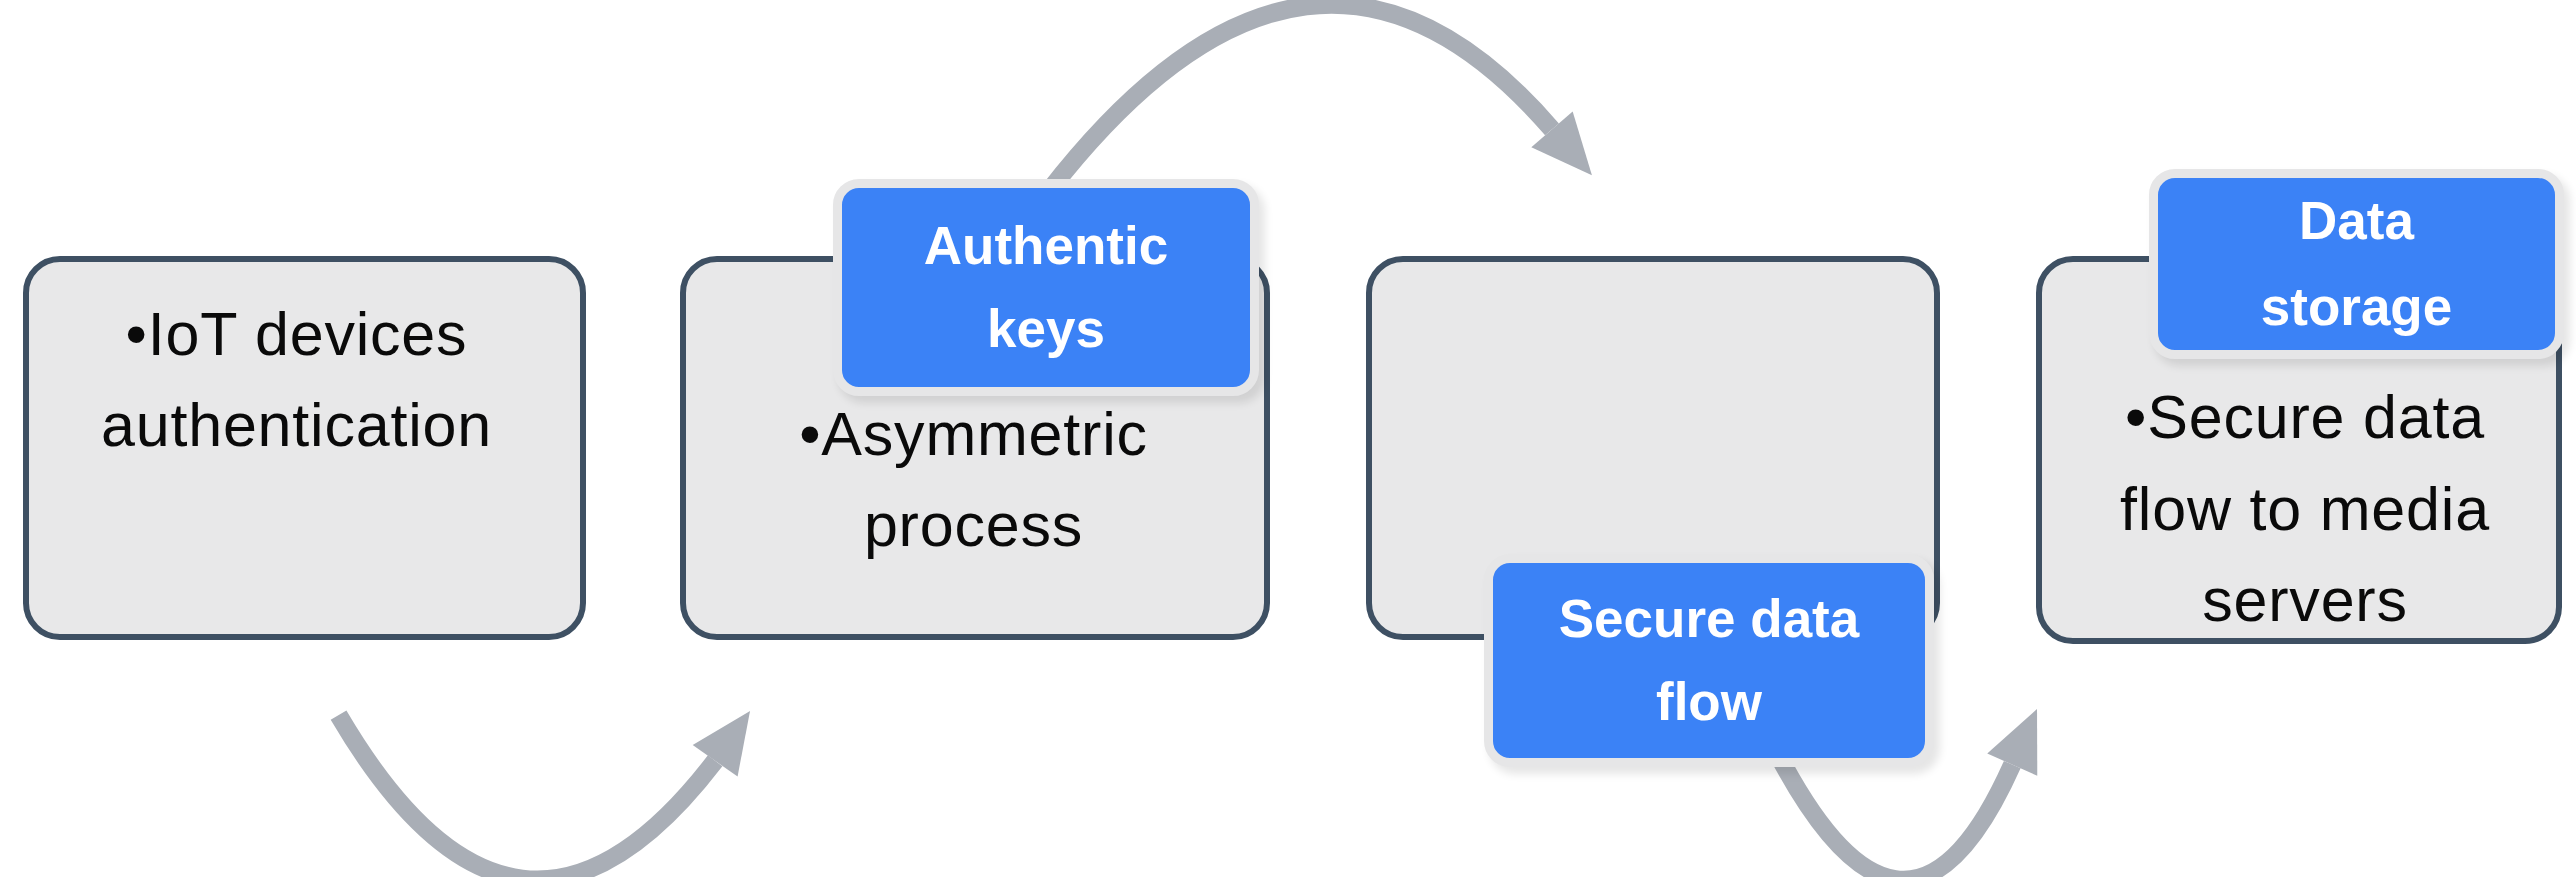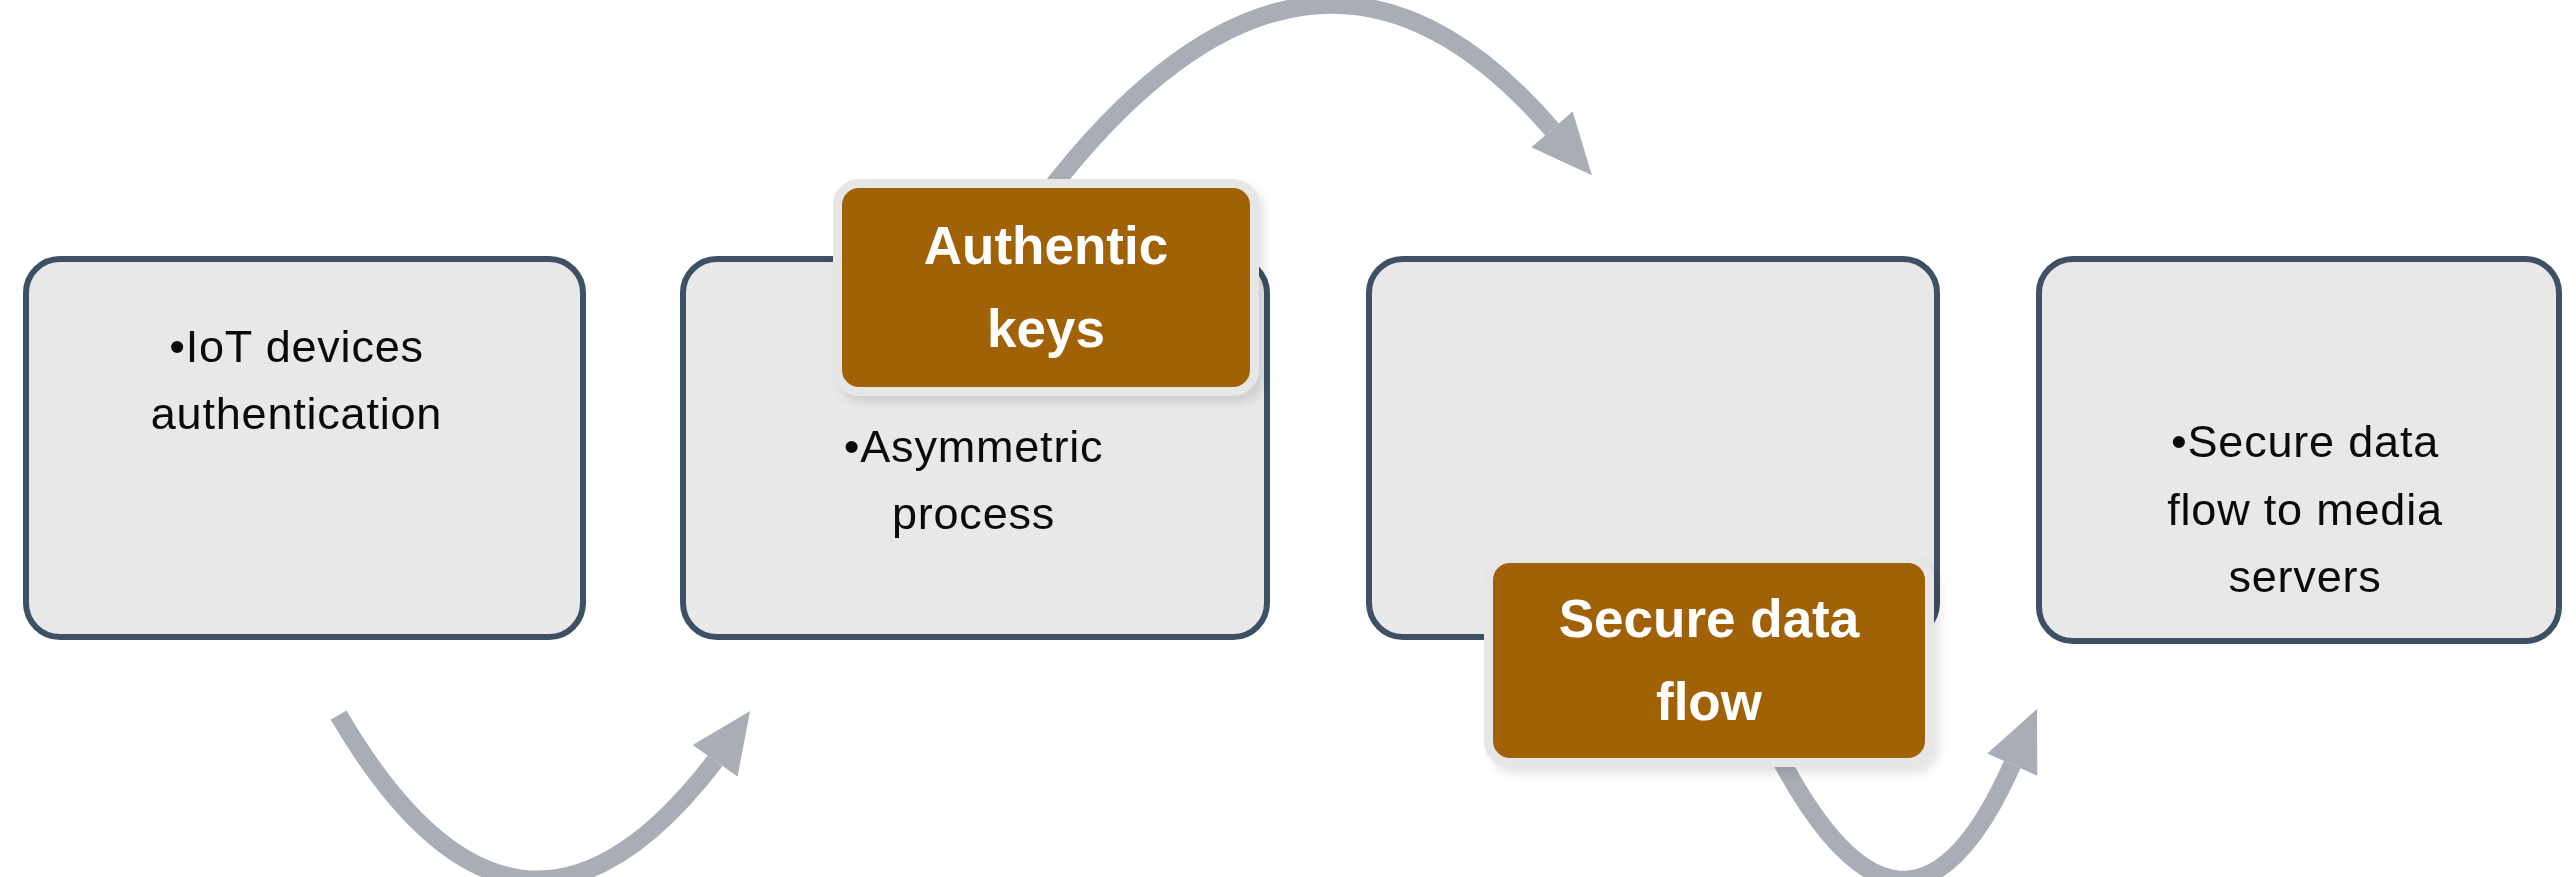--- a/index.html
+++ b/index.html
@@ -35,38 +35,38 @@
   .card4 { left: 2036px; top: 256px; width: 526px; height: 388px; }
 
   .body-text {
     position: absolute;
     display: flex;
     align-items: center;
     justify-content: center;
     text-align: center;
     white-space: pre-line;
     color: #0a0a0a;
-    font-size: 45px;
+    font-size: 61px;
     line-height: 1.5;
     letter-spacing: 0.8px;
   }
   .body1 { left: 30px;   top: 304px; width: 533px; height: 152px; }
   .body2 { left: 692px;  top: 404px; width: 563px; height: 152px; }
   .body3 { left: 1377px; top: 301px; width: 548px; height: 221px; }
   .body4 { left: 2054px; top: 399px; width: 502px; height: 221px; text-align: center; }
 
   .step-label {
     position: absolute;
     box-sizing: border-box;
     display: flex;
     align-items: center;
     justify-content: center;
     text-align: center;
     white-space: pre-line;
-    background: #a16207;
+    background: #3b82f6;
     border: 9px solid #e6e6e7;
     border-radius: 26px;
     box-shadow: 5.3px 6.8px 9px rgba(0,0,0,0.10);
     color: #ffffff;
     font-weight: bold;
     font-size: 53px;
     line-height: 1.55;
   }
   .label1 { left: 171px;  top: 558px; width: 415px; height: 164px; }
   .label2 { left: 833px; top: 179px; width: 426px; height: 217px; }
@@ -107,15 +107,17 @@
 keys</div>
 
   <div class="card card3"></div>
   <div class="step-label label3">Secure data
 flow</div>
 
   <div class="card card4"></div>
   <div class="body-text body4">•Secure data
 flow to media
 servers</div>
+  <div class="step-label label4">Data
+storage</div>
 
 </div>
 
 
 </body></html>

